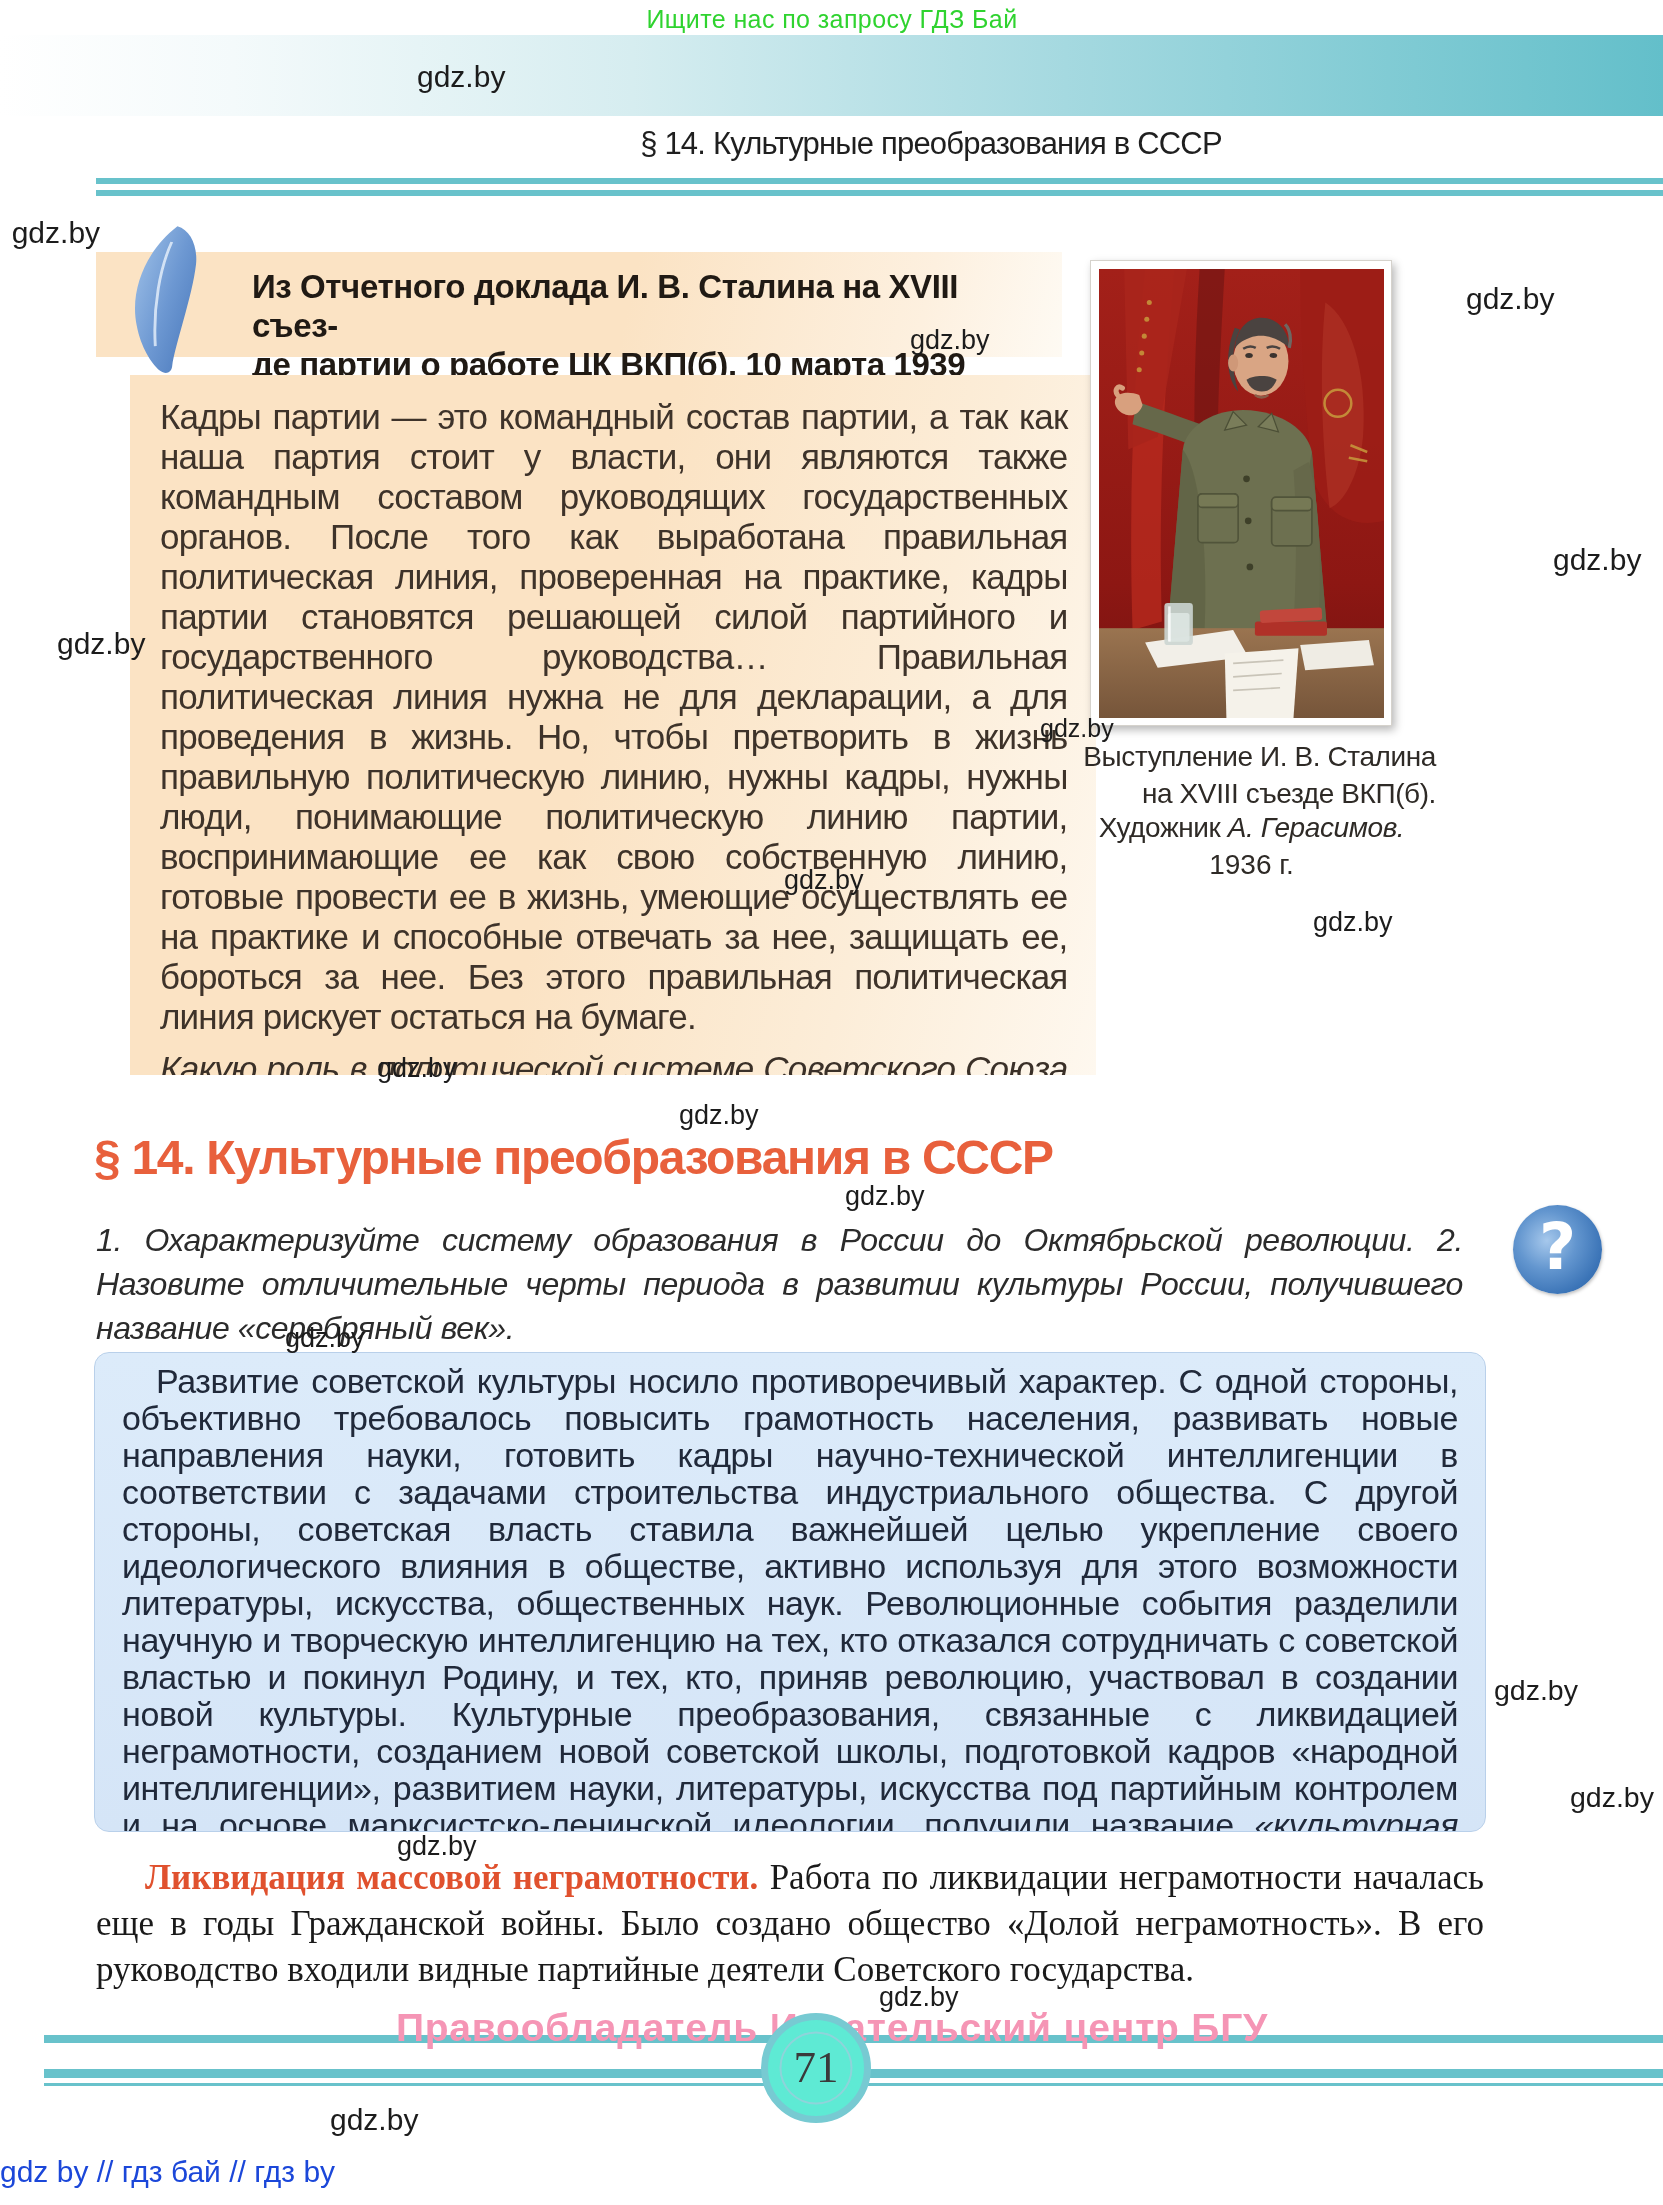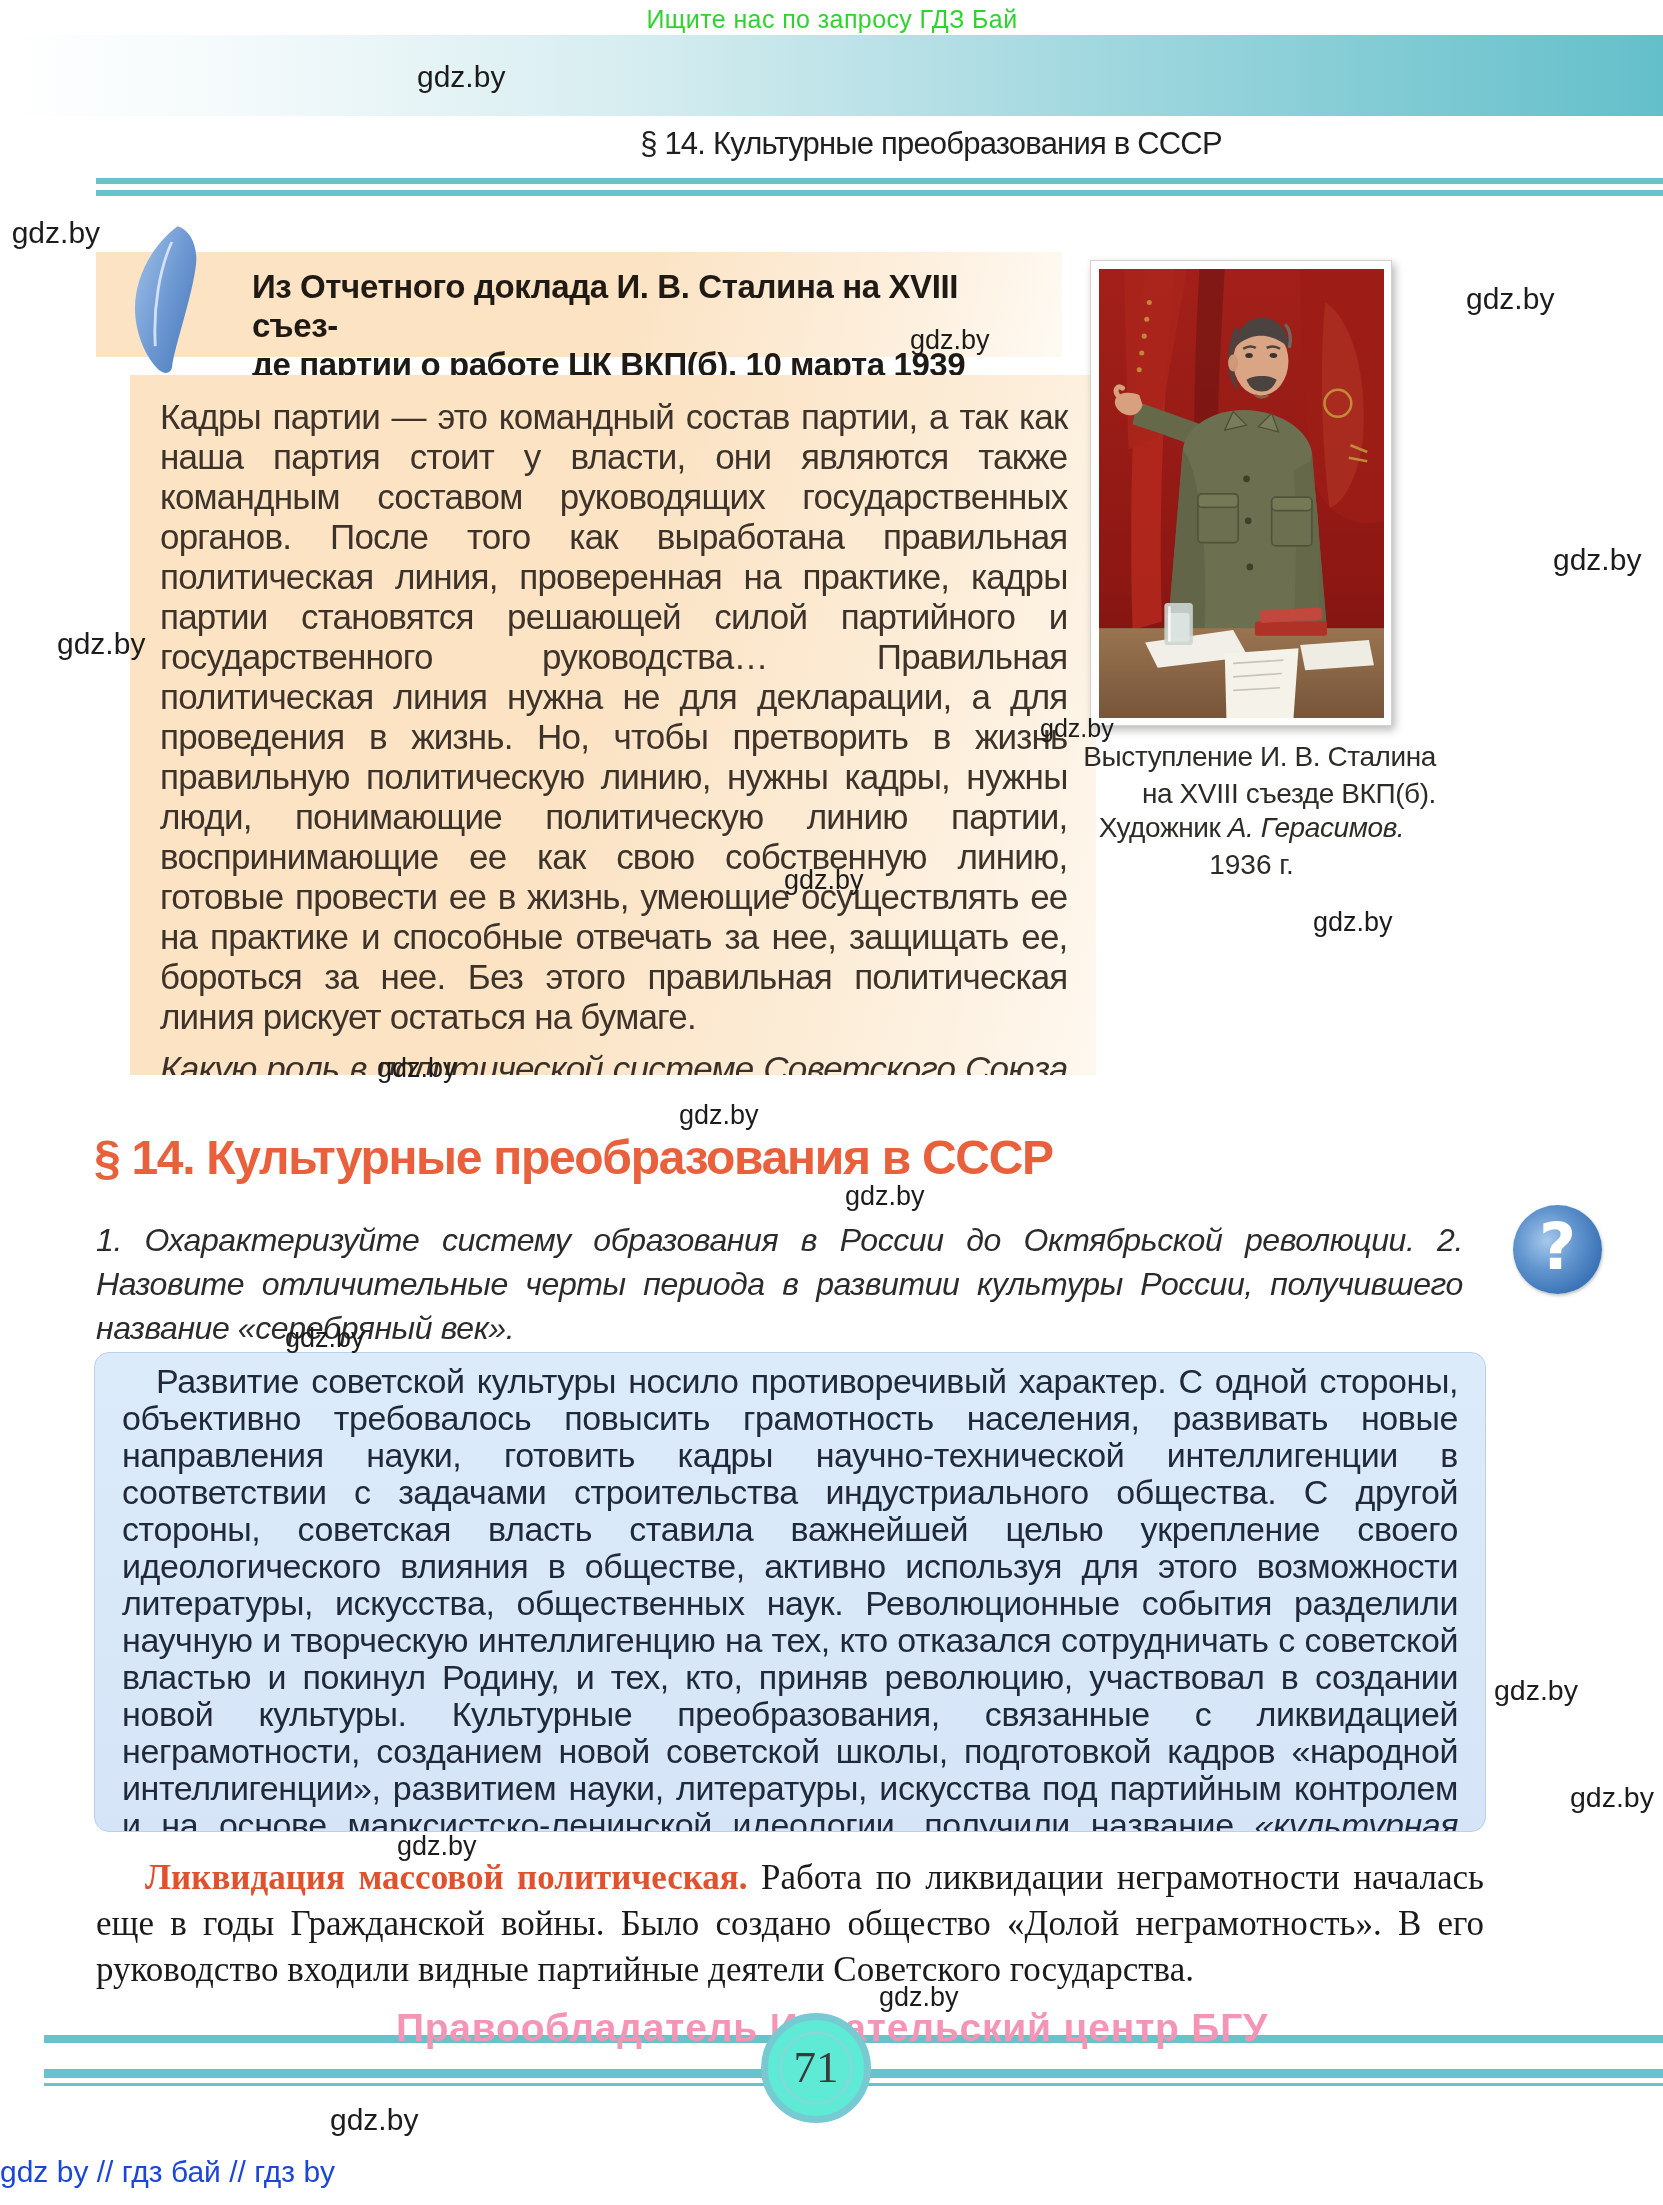--- a/index.html
+++ b/index.html
@@ -201,21 +201,21 @@
   <div class="abs" id="section-title">§ 14. Культурные преобразования в СССР</div>
   <div class="abs" id="intro-questions">1. Охарактеризуйте систему образования в России до Октябрьской революции. 2. Назовите отличительные черты периода в развитии культуры России, получившего название «серебряный век».</div>
   <div class="abs" id="question-icon">
     <span>?</span>
   </div>
 
   <div class="abs" id="summary-box">
     <div id="summary-text"><span>Развитие советской культуры носило противоречивый характер. С одной стороны, объективно требовалось повысить грамотность населения, развивать новые направления науки, готовить кадры научно-технической интеллигенции в соответствии с задачами строительства индустриального общества. С другой стороны, советская власть ставила важнейшей целью укрепление своего идеологического влияния в обществе, активно используя для этого возможности литературы, искусства, общественных наук. Революционные события разделили научную и творческую интеллигенцию на тех, кто отказался сотрудничать с советской властью и покинул Родину, и тех, кто, приняв революцию, участвовал в создании новой культуры. Культурные преобразования, связанные с ликвидацией неграмотности, созданием новой советской школы, подготовкой кадров «народной интеллигенции», развитием науки, литературы, искусства под партийным контролем и на основе марксистско-ленинской идеологии, получили название </span><span class="it">«культурная революция»</span><span>.</span></div>
   </div>
 
-  <div class="abs" id="para"><span class="lead">Ликвидация массовой политическая.</span><span> Работа по ликвидации неграмотности началась еще в годы Гражданской войны. Было создано общество «Долой неграмотность». В его руководство входили видные партийные деятели Советского государства.</span></div>
+  <div class="abs" id="para"><span class="lead">Ликвидация массовой неграмотности.</span><span> Работа по ликвидации неграмотности началась еще в годы Гражданской войны. Было создано общество «Долой неграмотность». В его руководство входили видные партийные деятели Советского государства.</span></div>
 
   <div class="abs" id="footer-copyright">Правообладатель Издательский центр БГУ</div>
   <div class="abs rule" id="rule-bot-1"></div>
   <div class="abs rule" id="rule-bot-2"></div>
   <div class="abs rule" id="rule-bot-3"></div>
   <div class="abs" id="page-badge">
     <div id="page-badge-inner"></div>
     <div id="page-number">71</div>
   </div>
   <div class="abs" id="footer-links">gdz by  //  гдз бай  //  гдз by</div>

